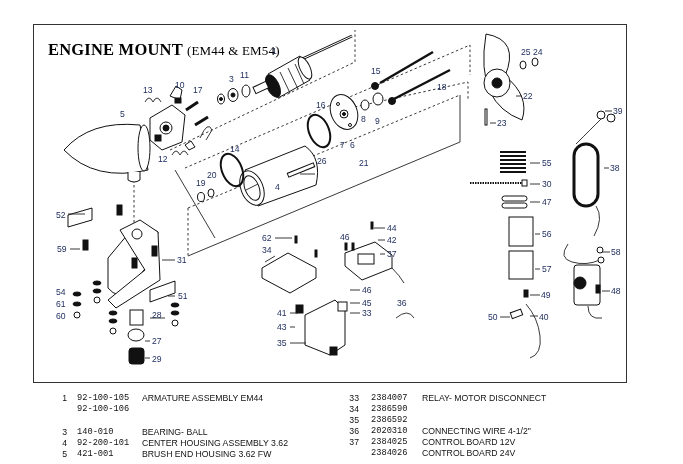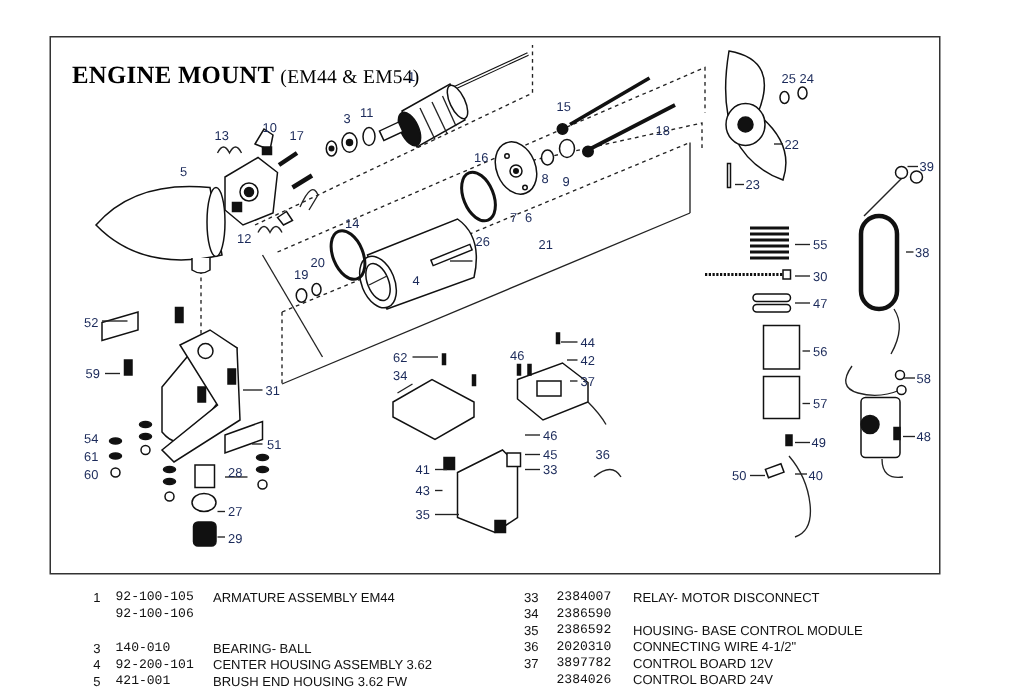--- a/index.html
+++ b/index.html
@@ -350,30 +350,29 @@
       <span class="pn">2384007</span>
       <span class="desc">RELAY- MOTOR DISCONNECT</span>
     </div>
     <div class="row">
       <span class="num">34</span>
       <span class="pn">2386590</span>
     </div>
     <div class="row">
       <span class="num">35</span>
       <span class="pn">2386592</span>
-      <span class="desc">HOUSING- BASE CONTROL MODULE</span>
     </div>
     <div class="row">
       <span class="num">36</span>
       <span class="pn">2020310</span>
       <span class="desc">CONNECTING WIRE 4-1/2"</span>
     </div>
     <div class="row">
       <span class="num">37</span>
-      <span class="pn">3897782</span>
+      <span class="pn">2384025</span>
       <span class="desc">CONTROL BOARD 12V</span>
     </div>
     <div class="row">
       <span class="num"></span>
       <span class="pn">2384026</span>
       <span class="desc">CONTROL BOARD 24V</span>
     </div>
   </div>
 
 </body></html>

